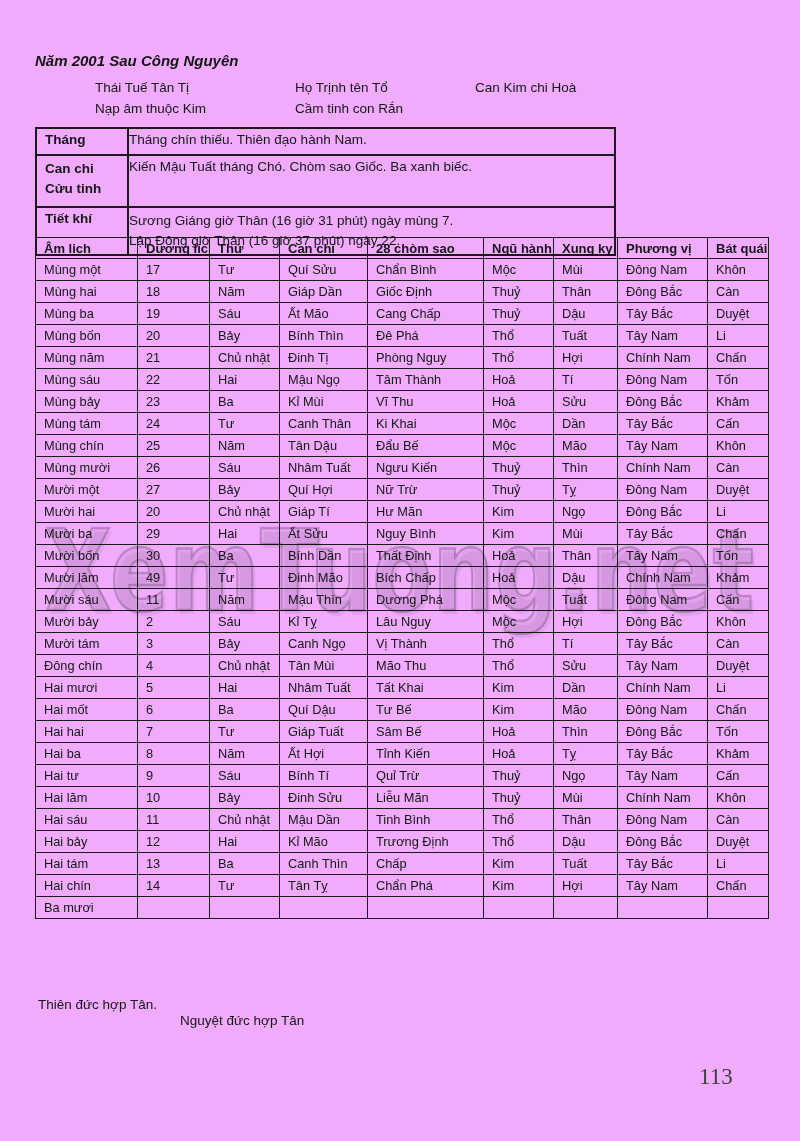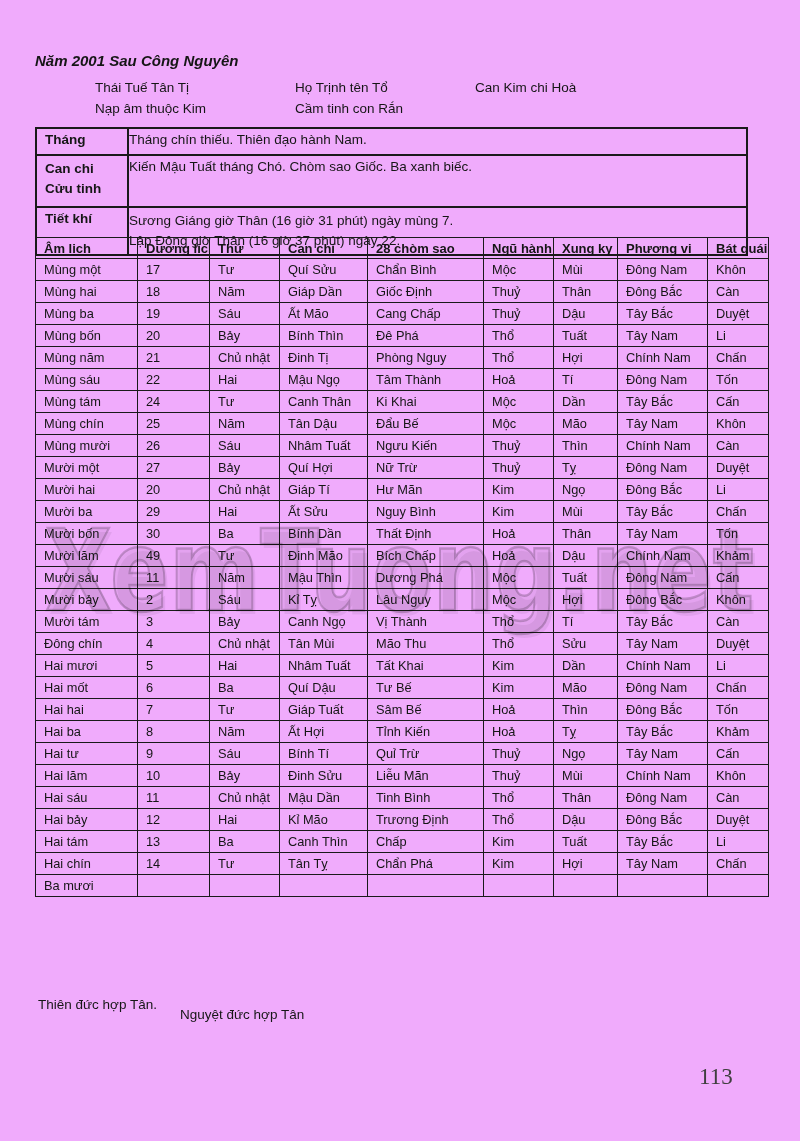--- a/index.html
+++ b/index.html
@@ -16,21 +16,21 @@
   .meta { position:absolute; left:0; top:80px; width:800px; font-size:13.5px; }
   .meta span { position:absolute; white-space:nowrap; }
   .m11 { left:95px;  top:0; }
   .m12 { left:295px; top:0; }
   .m13 { left:475px; top:0; }
   .m21 { left:95px;  top:21px; }
   .m22 { left:295px; top:21px; }
 
   table { border-collapse:collapse; }
   .info-table {
-    position:absolute; left:35px; top:127px; width:713px;
+    position:absolute; left:35px; top:127px; width:581px;
     font-size:13.5px; table-layout:fixed;
   }
   .info-table td { border:2px solid #1a1a1a; vertical-align:top; padding:3px 6px 3px 8px; }
   .info-table td.label { width:92px; font-weight:bold; }
   .info-table td.content { padding-left:0; }
   .info-table .line { line-height:20px; }
   .r1 td { height:27px; }
   .r2 td { height:52px; }
   .r3 td { height:48px; }
 
@@ -53,21 +53,21 @@
     text-align:center; font-family:"DejaVu Sans", sans-serif;
     font-size:86px; font-weight:bold; letter-spacing:1px;
     color:rgba(0,0,0,0.05);
     -webkit-text-stroke:2px rgba(0,0,0,0.20);
     text-shadow:3px 3px 0 rgba(0,0,0,0.06);
     transform:scaleY(1.3); transform-origin:top center;
     pointer-events:none; z-index:5;
   }
 
   .footnotes { position:absolute; left:38px; top:997px; width:700px; font-size:13.5px; }
-  .footnotes .fn-right { position:absolute; left:142px; top:10px;text-align:right; }
+  .footnotes .fn-right { position:absolute; left:142px; top:16px;text-align:right; }
 
   .banner {
     position:absolute; left:0; top:1079px; width:800px;
     text-align:center; white-space:pre-wrap;
     font-size:29px; color:#2f2f2f; letter-spacing:-0.5px;
   }
   .page-num {
     position:absolute; left:699px; top:1064px;
     font-family:"Liberation Serif", serif; font-size:23px; color:#3f3f3f;
   }
@@ -196,20 +196,31 @@
           <td>22</td>
           <td>Hai</td>
           <td>Mậu Ngọ</td>
           <td>Tâm Thành</td>
           <td>Hoả</td>
           <td>Tí</td>
           <td>Đông Nam</td>
           <td>Tốn</td>
         </tr>
         <tr>
+          <td>Mùng bảy</td>
+          <td>23</td>
+          <td>Ba</td>
+          <td>Kỉ Mùi</td>
+          <td>Vĩ Thu</td>
+          <td>Hoả</td>
+          <td>Sửu</td>
+          <td>Đông Bắc</td>
+          <td>Khảm</td>
+        </tr>
+        <tr>
           <td>Mùng tám</td>
           <td>24</td>
           <td>Tư</td>
           <td>Canh Thân</td>
           <td>Ki Khai</td>
           <td>Mộc</td>
           <td>Dần</td>
           <td>Tây Bắc</td>
           <td>Cấn</td>
         </tr>

